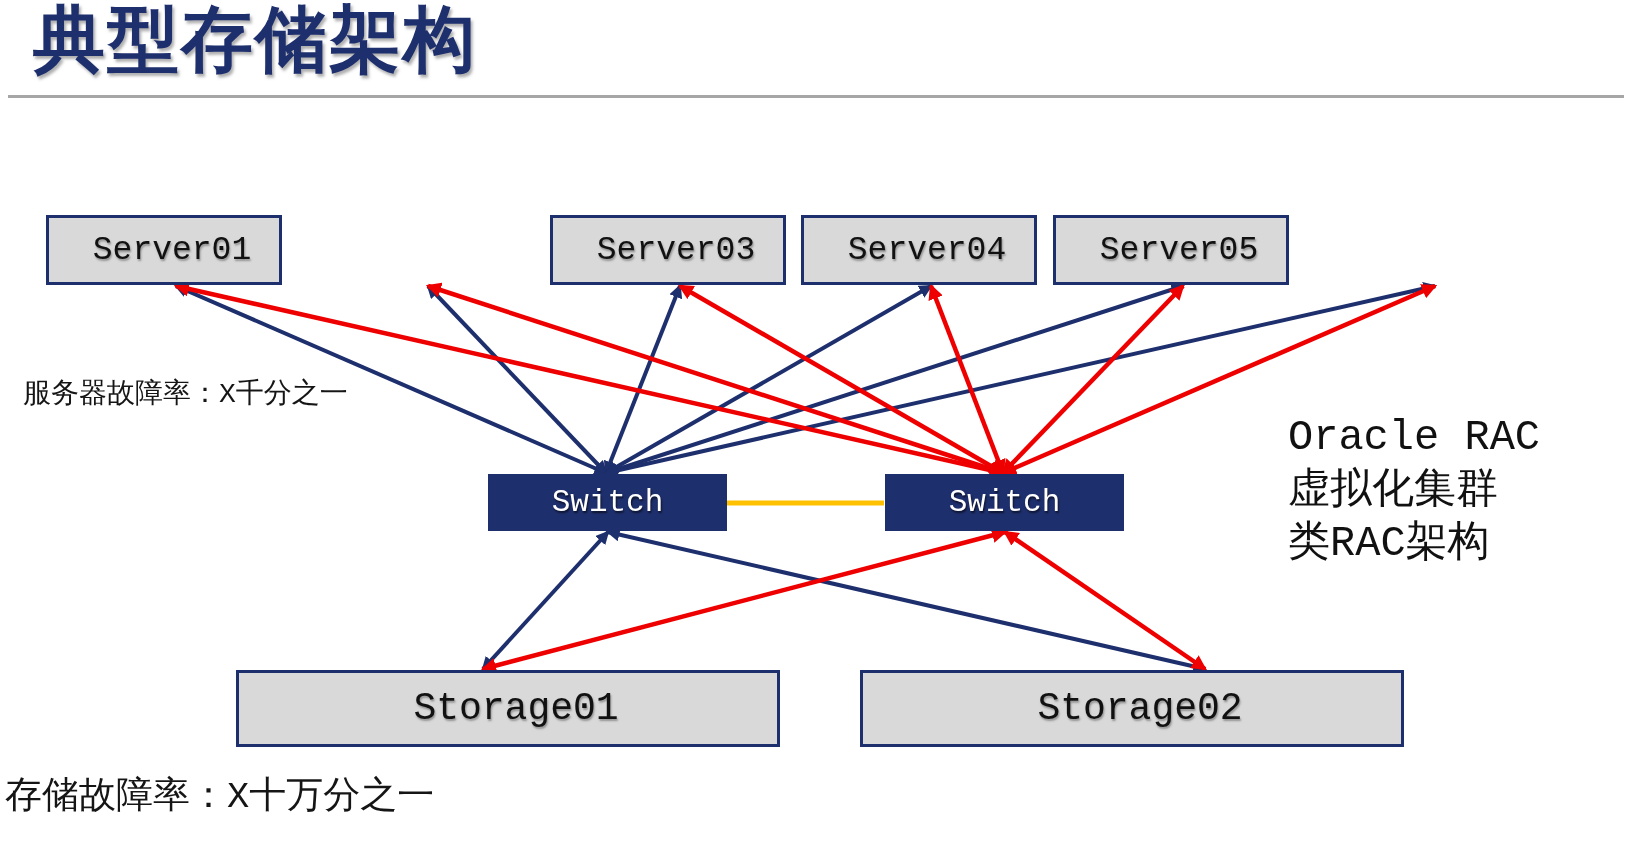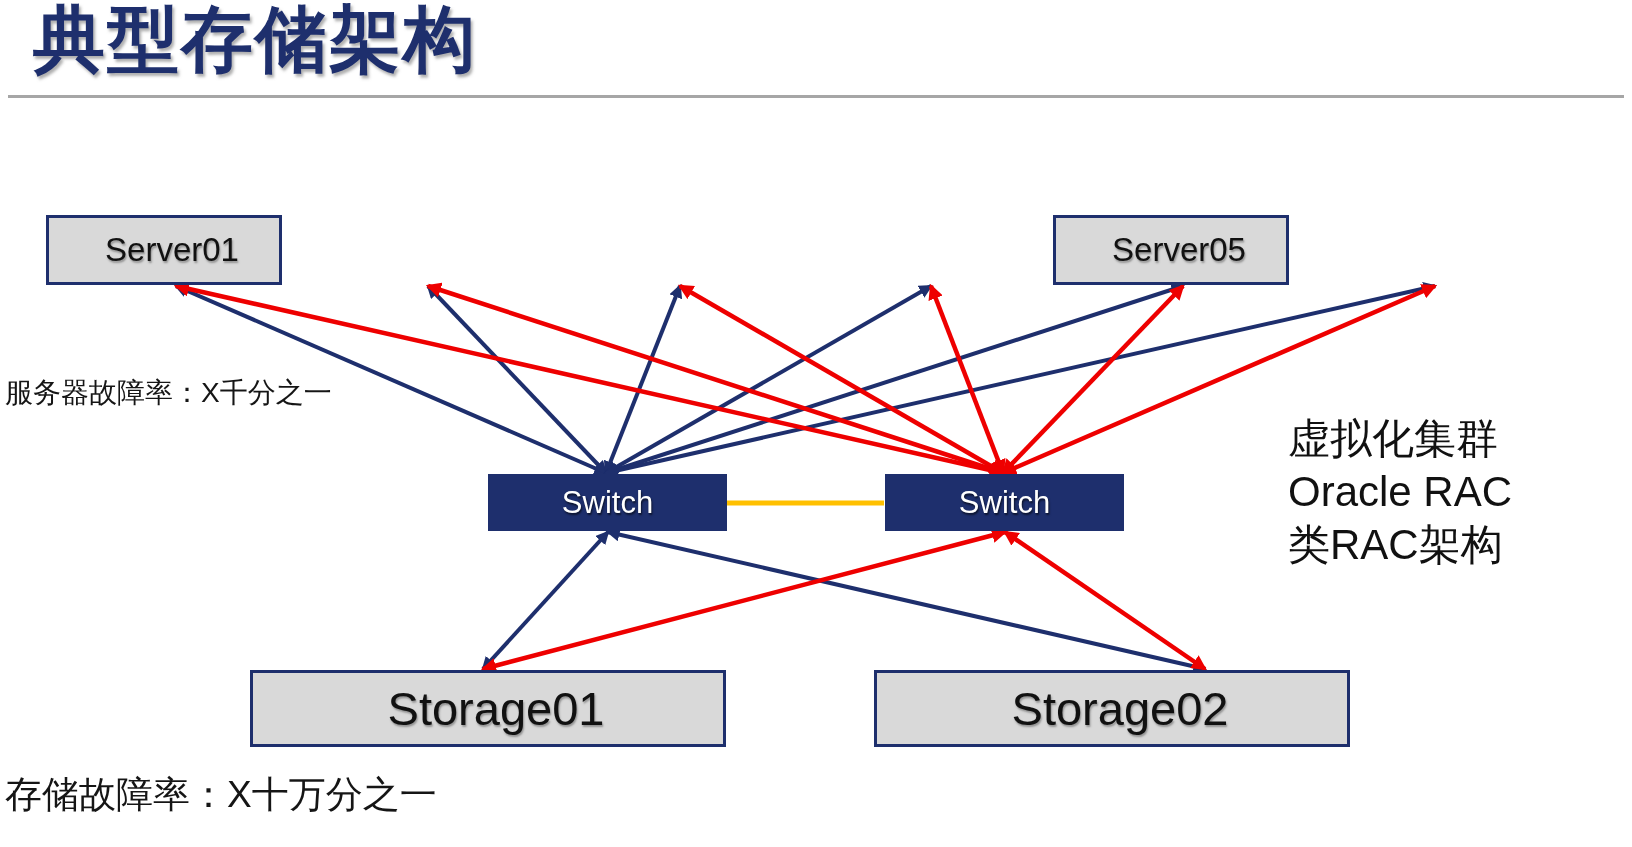--- a/index.html
+++ b/index.html
@@ -1,18 +1,18 @@
 <!DOCTYPE html>
 <html style="--navy: #1e2f6d; --red: #ee0000; --orange: #ffc000; --node-fill: #d9d9d9; --divider: #a6a6a6; --ink: #1a1a1a;"><head>
 <meta charset="utf-8">
 <style>
   html,body{margin:0;padding:0;background:#ffffff;}
   #stage{
     position:relative;width:1632px;height:847px;background:#ffffff;overflow:hidden;
-    font-family:Liberation Sans, sans-serif;color:var(--ink,#1a1a1a);
+    font-family:Liberation Mono, monospace;color:var(--ink,#1a1a1a);
   }
   #page-title{
     position:absolute;left:33px;top:-8px;margin:0;
     font-size:72px;font-weight:bold;letter-spacing:2px;
     color:var(--navy,#1e2f6d);
     text-shadow:2px 3px 3px rgba(110,110,110,.55);
     white-space:nowrap;
   }
   #title-divider{
     position:absolute;left:8px;right:8px;top:95px;height:3px;
@@ -32,26 +32,26 @@
   .server{width:236px;height:70px;top:215px;font-size:33px;}
   .s1{left:46px;} .s2{left:298px;} .s3{left:550px;}
   .s4{left:801px;} .s5{left:1053px;text-align:center;} .s6{left:1305px;}
   .switch{
     width:239px;height:57px;top:474px;
     background:var(--navy,#1e2f6d);color:#fff;font-size:31px;
     text-shadow:1px 2px 2px rgba(0,0,0,.6);
     justify-content:center;
   }
   .sw1{left:488px;} .sw2{left:885px;}
-  .storage{width:476px;height:77px;top:670px;font-size:47px;margin-left:14px;}
+  .storage{width:544px;height:77px;top:670px;font-size:38px;}
   .st1{left:236px;} .st2{left:860px;}
   .annotation{
     position:absolute;font-size:28px;color:#151515;white-space:nowrap;
   }
-  #server-failure-label{left:5px;top:374px;}
+  #server-failure-label{left:23px;top:374px;}
   #storage-failure-label{left:5px;top:770px;font-size:37px;}
   #cluster-note{
     position:absolute;left:1288px;top:412px;
     font-size:42px;line-height:53px;color:#111;white-space:nowrap;
   }
   #links{position:absolute;left:0;top:0;pointer-events:none;}
 </style>
 </head>
 <body>
 
@@ -84,36 +84,42 @@
       <line x1="1183" y1="286" x2="1003" y2="473" stroke="#ee0000" stroke-width="4.5" marker-end="url(#arw-red)" marker-start="url(#arw-red)"></line>
       <line x1="1435" y1="286" x2="1003" y2="473" stroke="#ee0000" stroke-width="4.5" marker-end="url(#arw-red)" marker-start="url(#arw-red)"></line>
       <line x1="1005" y1="532" x2="483" y2="669" stroke="#ee0000" stroke-width="4.5" marker-end="url(#arw-red)" marker-start="url(#arw-red)"></line>
       <line x1="1005" y1="532" x2="1205" y2="669" stroke="#ee0000" stroke-width="4.5" marker-end="url(#arw-red)" marker-start="url(#arw-red)"></line>
       <line x1="727" y1="503" x2="884" y2="503" stroke="#ffc000" stroke-width="5"></line>
     </svg>
 
   <div class="node grayNode server s1">
     <span>Server01</span>
   </div>
+  <div class="node grayNode server s3">
+    <span>Server03</span>
+  </div>
+  <div class="node grayNode server s4">
+    <span>Server04</span>
+  </div>
   <div class="node grayNode server s5">
     <span>Server05</span>
   </div>
 
   <div id="server-failure-label" class="annotation">服务器故障率：X千分之一</div>
 
   <div class="node switch sw1">
     <span>Switch</span>
   </div>
   <div class="node switch sw2">
     <span>Switch</span>
   </div>
 
   <div id="cluster-note">
+    <div>Oracle RAC</div>
     <div>虚拟化集群</div>
-    <div>Oracle RAC</div>
     <div>类RAC架构</div>
   </div>
 
   <div class="node grayNode storage st1">
     <span>Storage01</span>
   </div>
   <div class="node grayNode storage st2">
     <span>Storage02</span>
   </div>
 

